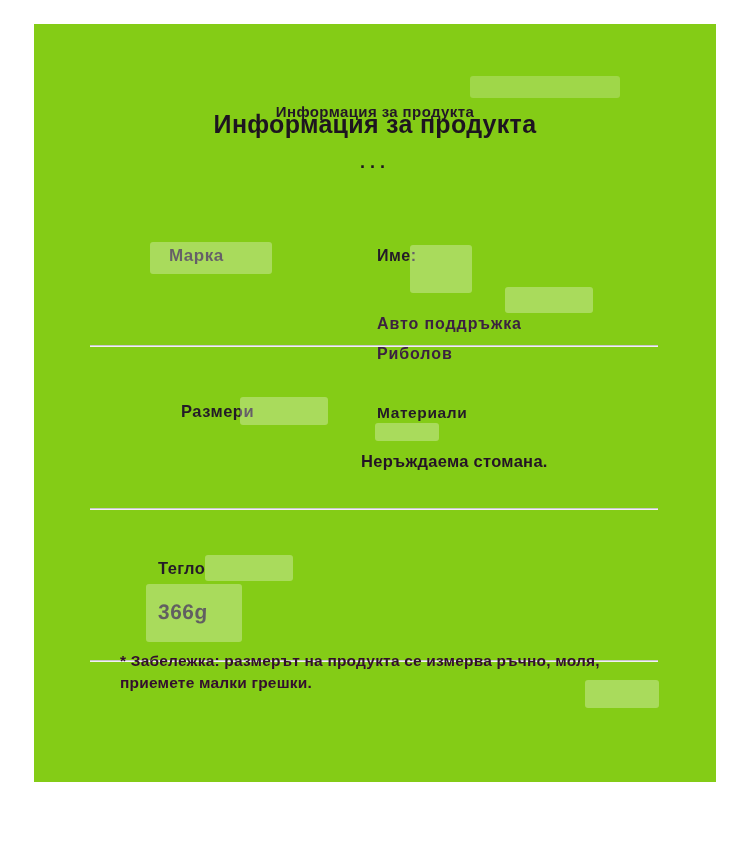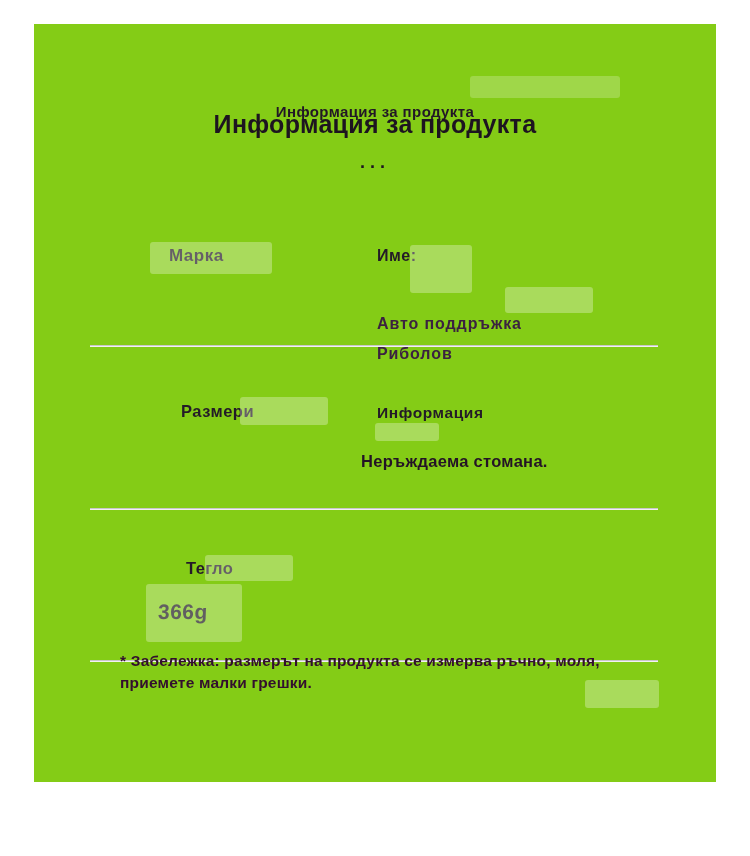--- a/index.html
+++ b/index.html
@@ -66,21 +66,21 @@
     background: #c9c8c9;
     border-bottom: 1px solid #f2f1f2;
   }
   .divider-1 { top: 321px; }
   .divider-2 { top: 484px; }
   .divider-3 { top: 636px; }
   .dimensions-label { left: 124px; top: 378px; font-size: 16.5px; letter-spacing: 0.5px; margin-left: 23px; }
   .materials-label  { left: 343px; top: 380px; font-size: 15.5px; letter-spacing: 0.6px; }
   .dimensions-value { left: 124px; top: 413px; font-size: 16.5px; line-height: 19.5px; letter-spacing: 0.4px; color: #2c1430; }
   .materials-value  { left: 327px; top: 428px; font-size: 16.5px; letter-spacing: 0.3px; color: #241326; }
-  .weight-label { left: 124px; top: 535px; font-size: 16.5px; letter-spacing: 0.4px; margin-left: 28px; }
+  .weight-label { left: 124px; top: 535px; font-size: 16.5px; letter-spacing: 0.4px; }
   .usage-label  { left: 343px; top: 536px; font-size: 16.5px; letter-spacing: 0.2px; }
   .weight-value { left: 124px; top: 576px; font-size: 21px; letter-spacing: 0.5px; color: #1e1a1e; transform: skewX(-2deg); }
   .usage-value  { left: 343px; top: 584px; font-size: 14.5px; letter-spacing: 0.2px; color: #241a28; }
   .note {
     left: 86px; top: 626px; width: 560px;
     font-size: 15.5px;
     font-weight: bold;
     line-height: 22px;
     letter-spacing: 0.2px;
     color: #330f2e;
@@ -114,21 +114,21 @@
     <div class="abs dots">...</div>
 
     <div class="abs cell-label brand-label">Марка</div>
     <div class="abs cell-label name-label">Име:</div>
     <div class="abs cell-value name-value">Авто поддръжка
 Риболов</div>
 
     <div class="abs divider divider-1"></div>
 
     <div class="abs cell-label dimensions-label">Размери</div>
-    <div class="abs cell-label materials-label">Информация</div>
+    <div class="abs cell-label materials-label">Материали</div>
     <div class="abs cell-value materials-value">Неръждаема стомана.</div>
 
     <div class="abs divider divider-2"></div>
 
     <div class="abs cell-label weight-label">Тегло</div>
     <div class="abs cell-value weight-value">366g</div>
 
     <div class="abs divider divider-3"></div>
 
     <div class="abs note">* Забележка: размерът на продукта се измерва ръчно, моля,

